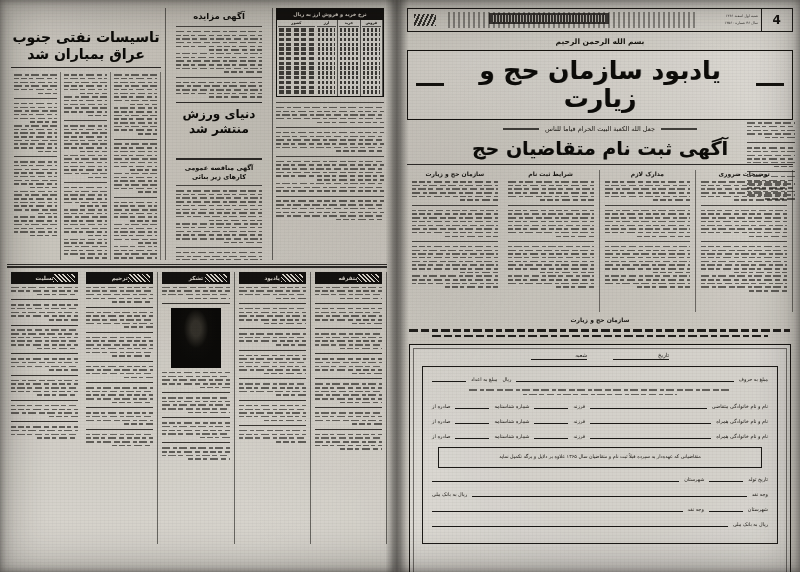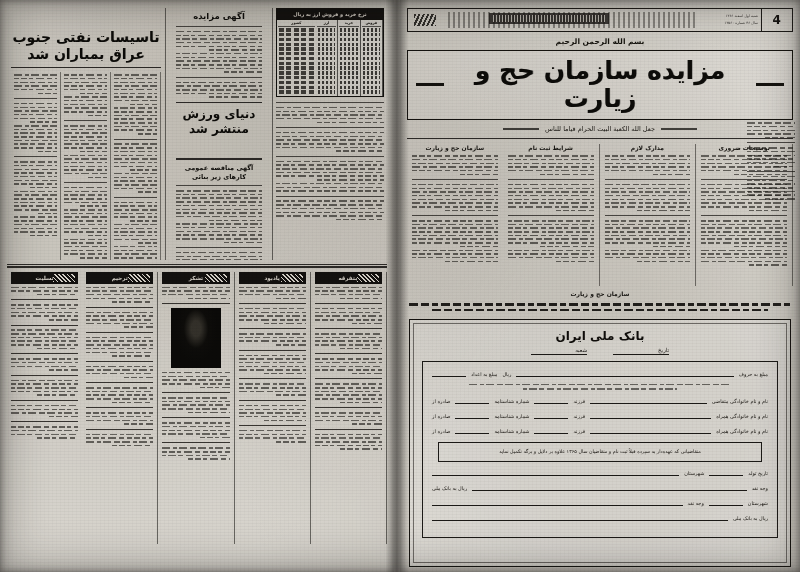--- a/index.html
+++ b/index.html
@@ -838,23 +838,24 @@
             <div class="blk"></div>
         </div>
         <div class="logo-glyph">
             <i></i>
           </div>
       </div>
 
       <div class="bismillah">بسم الله الرحمن الرحیم</div>
 
       <div class="hajj-box">
-        <div class="hl-main">مزایده سازمان حج و زیارت</div>
+        <div class="hl-main">یادبود سازمان حج و زیارت</div>
       </div>
       <div class="hl-sub">جعل الله الکعبة البیت الحرام قیاما للناس</div>
+      <div class="hl-second">آگهی ثبت نام متقاضیان حج</div>
 
       <div class="rule"></div>
 
       <div class="cols4">
         <div class="col">
           <div class="colhead">توضیحات ضروری</div>
           <span class="tx s2"></span>
             <span class="tx"></span>
             <span class="tx s3"></span>
           <span class="tx s2"></span>
@@ -981,21 +982,20 @@
 
       <div style="text-align:center;font-size:6px;font-weight:bold;color:#15130f;margin:4px 0 2px;">سازمان حج و زیارت</div>
 
       <div class="notice-bold">
         <div class="nb"></div>
           <div class="nb c2"></div>
         <div style="font-size:0;height:0;overflow:hidden;">خواهشمند است تقاضانامه زیر را بدقت مطالعه نموده پس از تکمیل بابرست شناسنامه جهت ثبت نام بیکی از شعب تعیین شده بانک ملی ایران مراجعه نمائید</div>
       </div>
 
       <div class="form-wrap">
-        <div class="bank-title">بانک ملی ایران</div>
         <div class="form-meta">
           <span>تاریخ</span>
           <span>شعبه</span>
         </div>
 
         <div class="fbox">
           <div class="fline">
             <span class="lbl">مبلغ به حروف</span>
             <span class="fill"></span>
             <span class="lbl">ریال</span>

